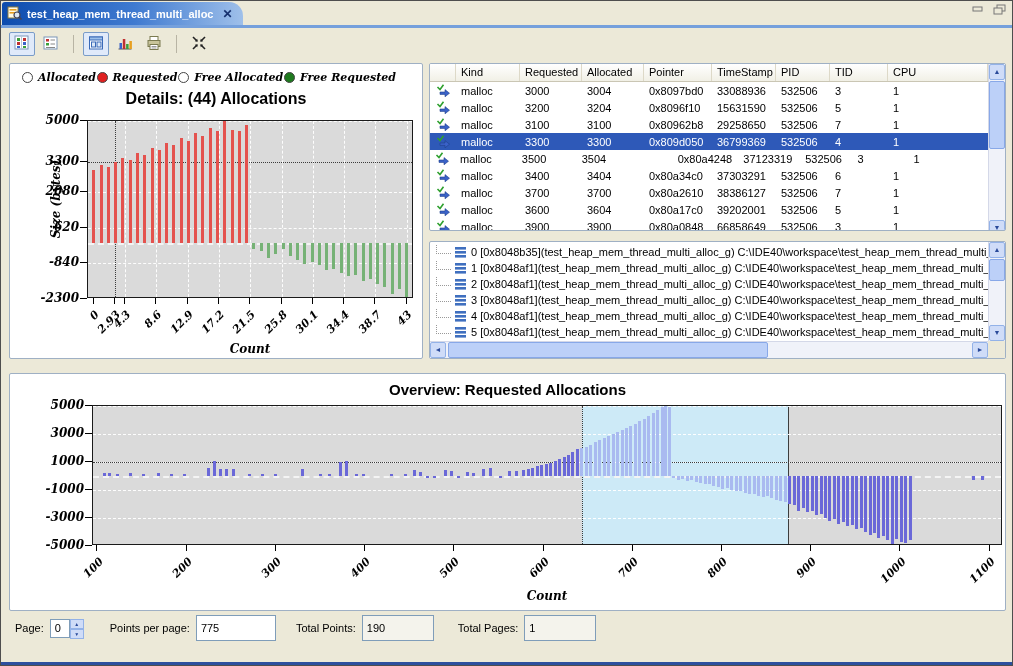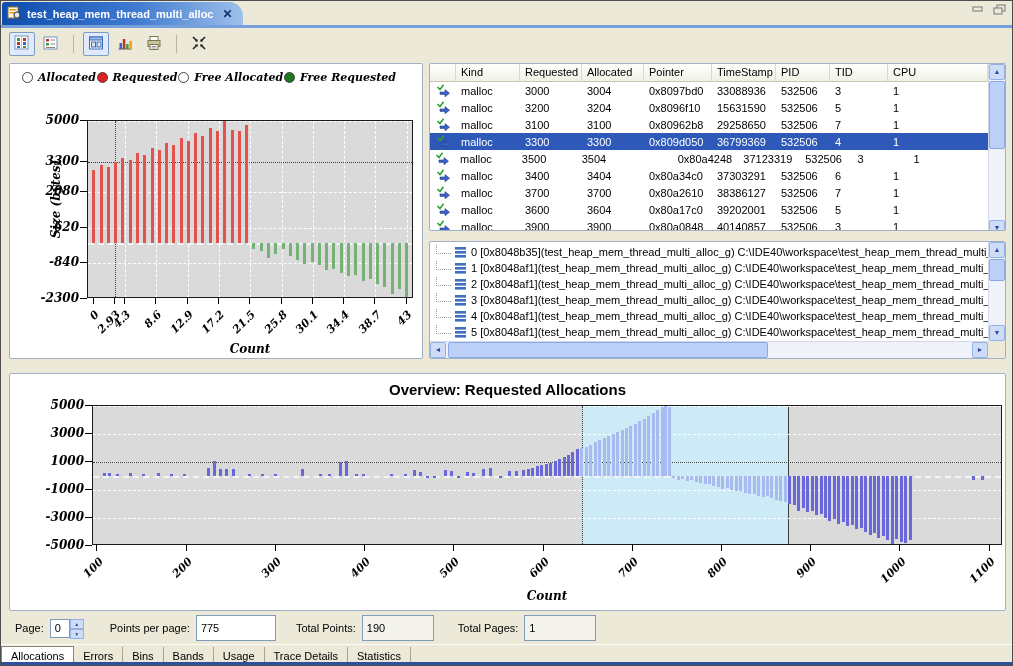--- a/index.html
+++ b/index.html
@@ -212,20 +212,21 @@
         </div>
         <div class="legend-item">
           <div class="radio" style="background: rgb(255, 255, 255);"></div>
           <div class="legend-label">Free Allocated</div>
         </div>
         <div class="legend-item">
           <div class="radio" style="background: rgb(30, 122, 30);"></div>
           <div class="legend-label">Free Requested</div>
         </div>
       </div>
+    <div class="chart-title d-title">Details: (44) Allocations</div>
     <div class="plot-wrap" id="details-wrap" style="left:77px;top:56px;width:326px;height:178px;">
       <div class="plot">
           <div class="gridh" style="top: 0px;"></div>
           <div class="gridh" style="top: 71.2px;"></div>
           <div class="gridh" style="top: 106.8px;"></div>
           <div class="gridh" style="top: 142.4px;"></div>
           <div class="gridv" style="left: 37.1116px;"></div>
           <div class="gridv" style="left: 68.4018px;"></div>
           <div class="gridv" style="left: 99.692px;"></div>
           <div class="gridv" style="left: 130.982px;"></div>
@@ -469,21 +470,21 @@
           <div class="cell icon-cell" style="width: 26px;">
             <svg width="15" height="14" viewBox="0 0 15 14">
               <path d="M1.5 3 L4 5.5 L7.5 0.8" fill="none" stroke="#2ea02e" stroke-width="1.6"></path>
               <path d="M4 8 h5 v-2.4 l4.5 3.6 -4.5 3.6 v-2.4 h-5 z" fill="#3a62c8" stroke="#20408a" stroke-width="0.6"></path>
             </svg>
           </div>
           <div class="cell" style="width: 64px;">malloc</div>
           <div class="cell" style="width: 62px;">3900</div>
           <div class="cell" style="width: 62px;">3900</div>
           <div class="cell" style="width: 68px;">0x80a0848</div>
-          <div class="cell" style="width: 64px;">40140857</div>
+          <div class="cell" style="width: 64px;">66858649</div>
           <div class="cell" style="width: 54px;">532506</div>
           <div class="cell" style="width: 58px;">3</div>
           <div class="cell" style="width: 100px;">1</div>
         </div>
       </div>
     <div class="vscroll" style="height:172px;">
       <div class="sbtn" style="top:0;left:0;">▲</div>
       <div class="sthumb" style="top:17px;left:0;width:16px;height:68px;"></div>
       <div class="sbtn" style="bottom:0;left:0;">▼</div>
     </div>
@@ -763,23 +764,14 @@
       </div>
     </div>
     <span class="ctl-label" style="margin-left:26px;">Points per page:</span>
     <input class="field" style="width: 80px;" value="775">
     <span class="ctl-label" style="margin-left:20px;">Total Points:</span>
     <input class="field ro" style="width: 72px;" readonly="" value="190">
     <span class="ctl-label" style="margin-left:24px;">Total Pages:</span>
     <input class="field ro" style="width: 72px;" readonly="" value="1">
   </div>
 
-  <div class="bottom-tabs">
-      <div class="btab active">Allocations</div>
-      <div class="btab">Errors</div>
-      <div class="btab">Bins</div>
-      <div class="btab">Bands</div>
-      <div class="btab">Usage</div>
-      <div class="btab">Trace Details</div>
-      <div class="btab">Statistics</div>
-    </div>
   <div class="bottom-strip"></div>
 </div>
 
 </body></html>

